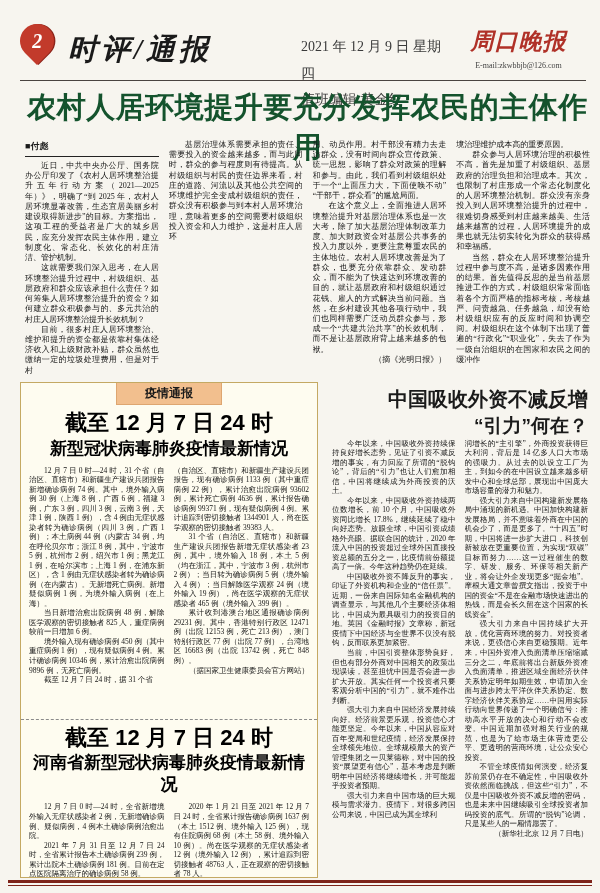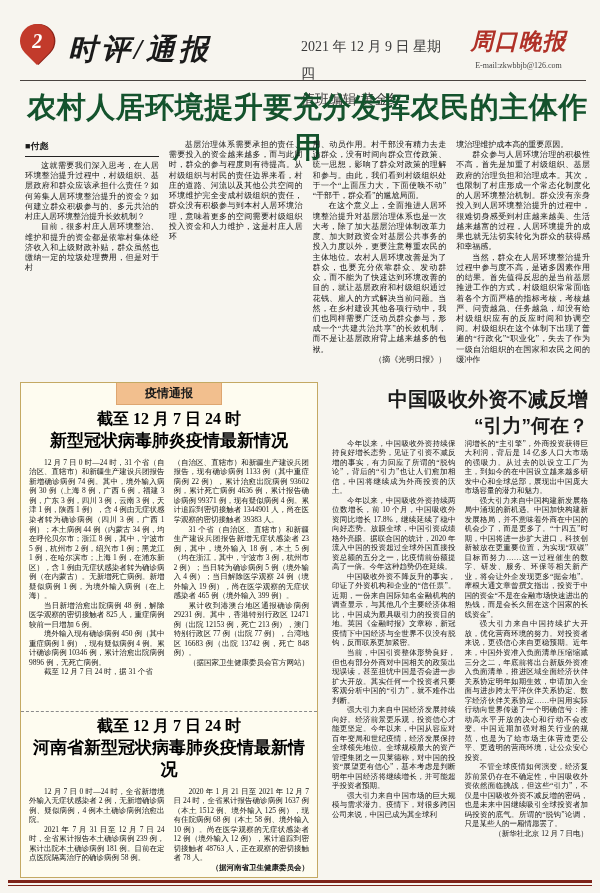--- a/index.html
+++ b/index.html
@@ -45,21 +45,21 @@
   .epidemic-box {
     position:relative; width:298px; flex:0 0 auto; height:496px;
     border:1px solid #c4a963; background:#fefcf0; padding:0 8px 6px; overflow:hidden;
   }
   .box-label {
     position:absolute; top:-1px; left:50%; transform:translateX(-50%);
     background:#f2bf8e; border:1px solid #dea670; padding:2px 28px;
     font-size:12px; font-weight:bold; font-family:"Liberation Sans", sans-serif;
   }
   .box-head { text-align:center; font-weight:800; font-family:"Liberation Sans", sans-serif; color:#000; }
-  .box-head .l1 { font-size:16px; line-height:1.3;font-family:Liberation Serif, serif; }
+  .box-head .l1 { font-size:22px; line-height:1.3; }
   .box-head .l2 { font-size:17px; line-height:1.3; }
   .nat-head { margin:26px 0 6px; }
   .hen-head { margin:4px 0 6px; }
   .box-cols { display:flex; gap:9px; }
   .box-cols .bcol { flex:1 1 0; overflow:hidden; }
   .box-cols .textcol { font-size:7.5px; line-height:1.27; }
   .nat-cols { height:248px; }
   .hen-cols { height:102px; }
   .dashed-rule { border-top:1px dashed #8a8a8a; margin:5px -8px 4px; }
   
@@ -95,20 +95,21 @@
     </div>
   </div>
   <div class="header-rule"></div>
 
   <h1 class="main-headline">农村人居环境提升要充分发挥农民的主体作用</h1>
 
   <div class="main-article">
     <div class="col">
       <div class="byline">■付彪</div>
       <div class="textcol">
+          <p>近日，中共中央办公厅、国务院办公厅印发了《农村人居环境整治提升五年行动方案（2021—2025 年）》，明确了“到 2025 年，农村人居环境显著改善，生态宜居美丽乡村建设取得新进步”的目标。方案指出，这项工程的受益者是广大的城乡居民，应充分发挥农民主体作用，建立制度化、常态化、长效化的村庄清洁、管护机制。</p>
           <p>这就需要我们深入思考，在人居环境整治提升过程中，村级组织、基层政府和群众应该承担什么责任？如何筹集人居环境整治提升的资金？如何建立群众积极参与的、多元共治的村庄人居环境整治提升长效机制？</p>
           <p>目前，很多村庄人居环境整治、维护和提升的资金都是依靠村集体经济收入和上级财政补贴，群众虽然也缴纳一定的垃圾处理费用，但是对于村</p>
         </div>
     </div>
     <div class="col">
       <div class="textcol">
           <p>基层治理体系需要承担的责任、需要投入的资金越来越多，而与此同时，群众的参与程度则有待提高。从村级组织与村民的责任边界来看，村庄的道路、河流以及其他公共空间的环境维护完全变成村级组织的责任，群众没有积极参与到本村人居环境治理，意味着更多的空间需要村级组织投入资金和人力维护，这是村庄人居环</p>
         </div>
     </div>
     <div class="col">

